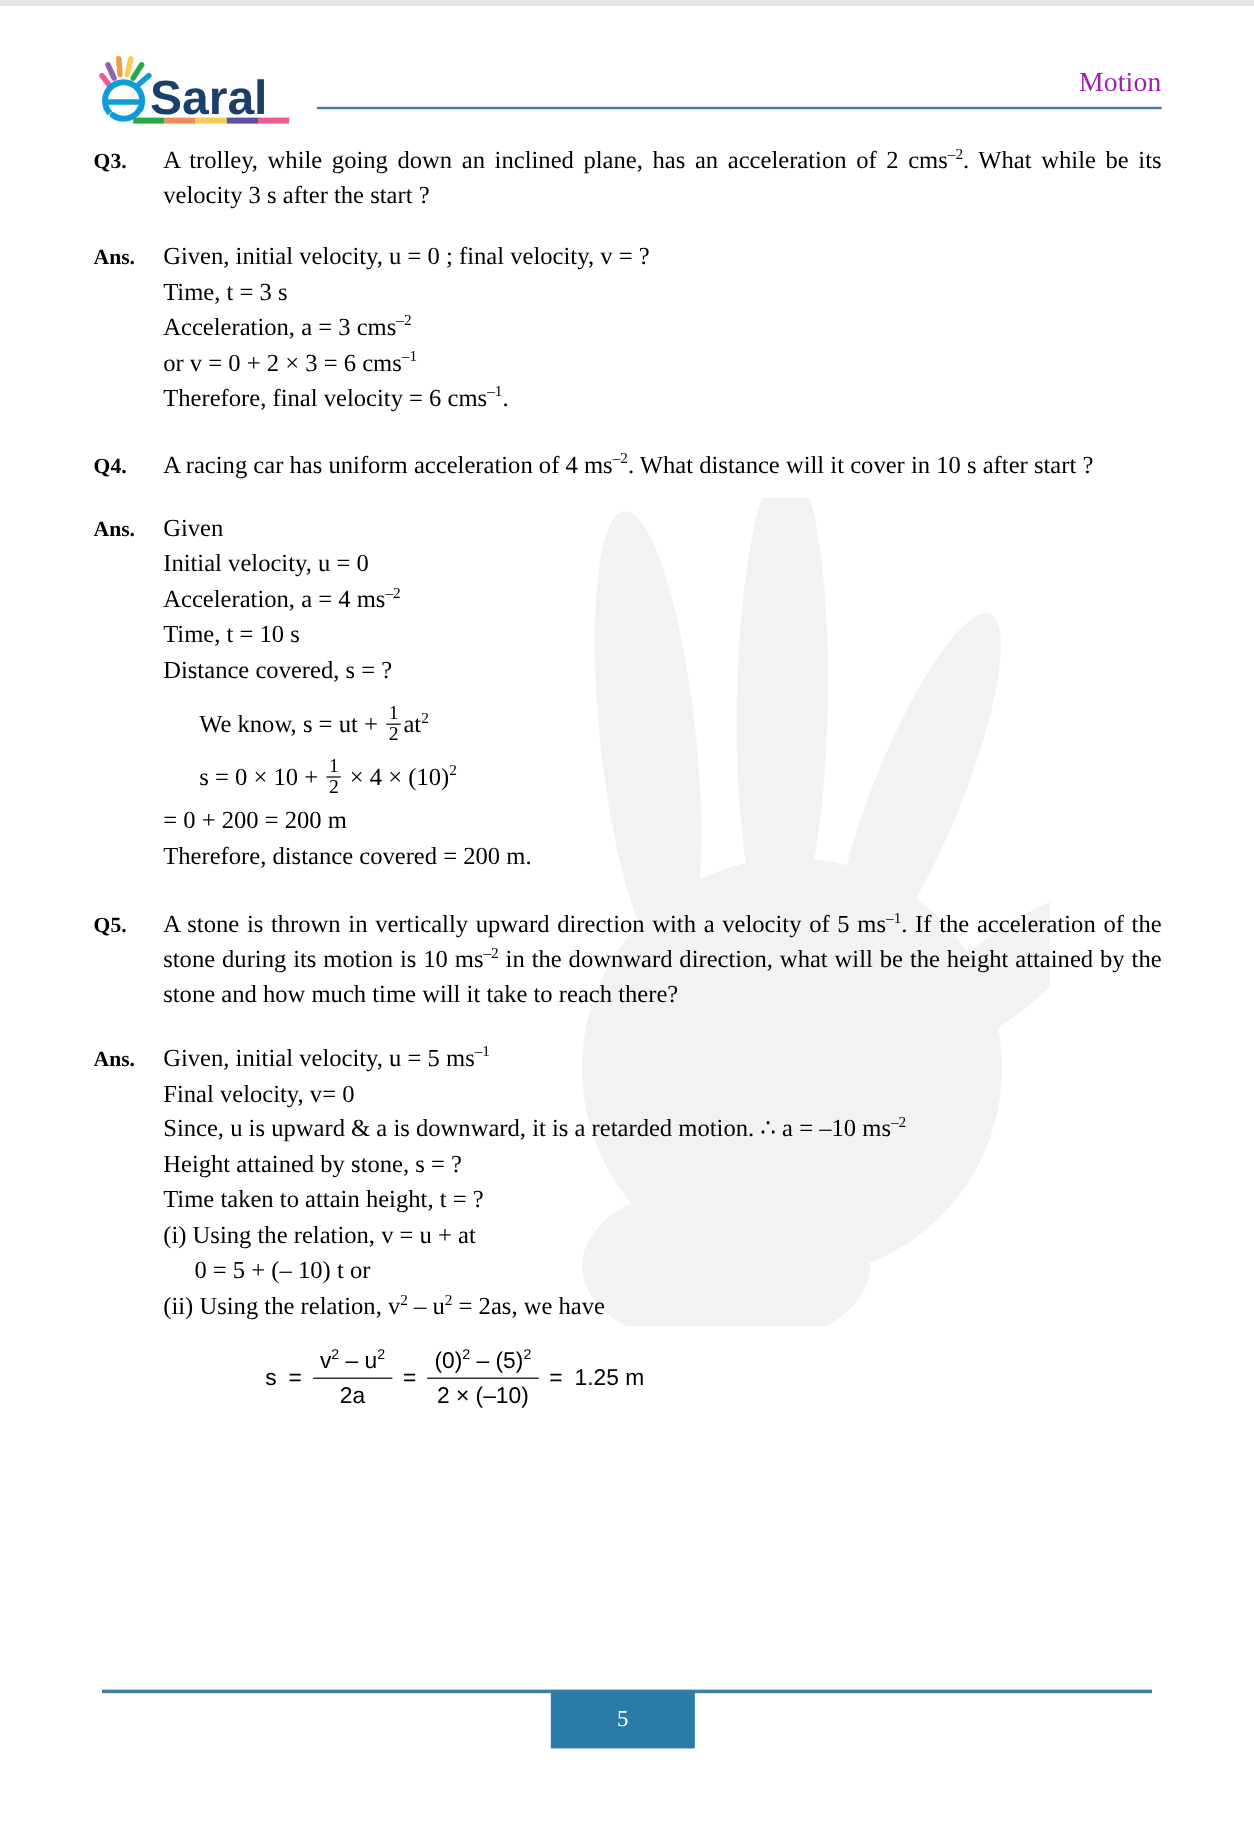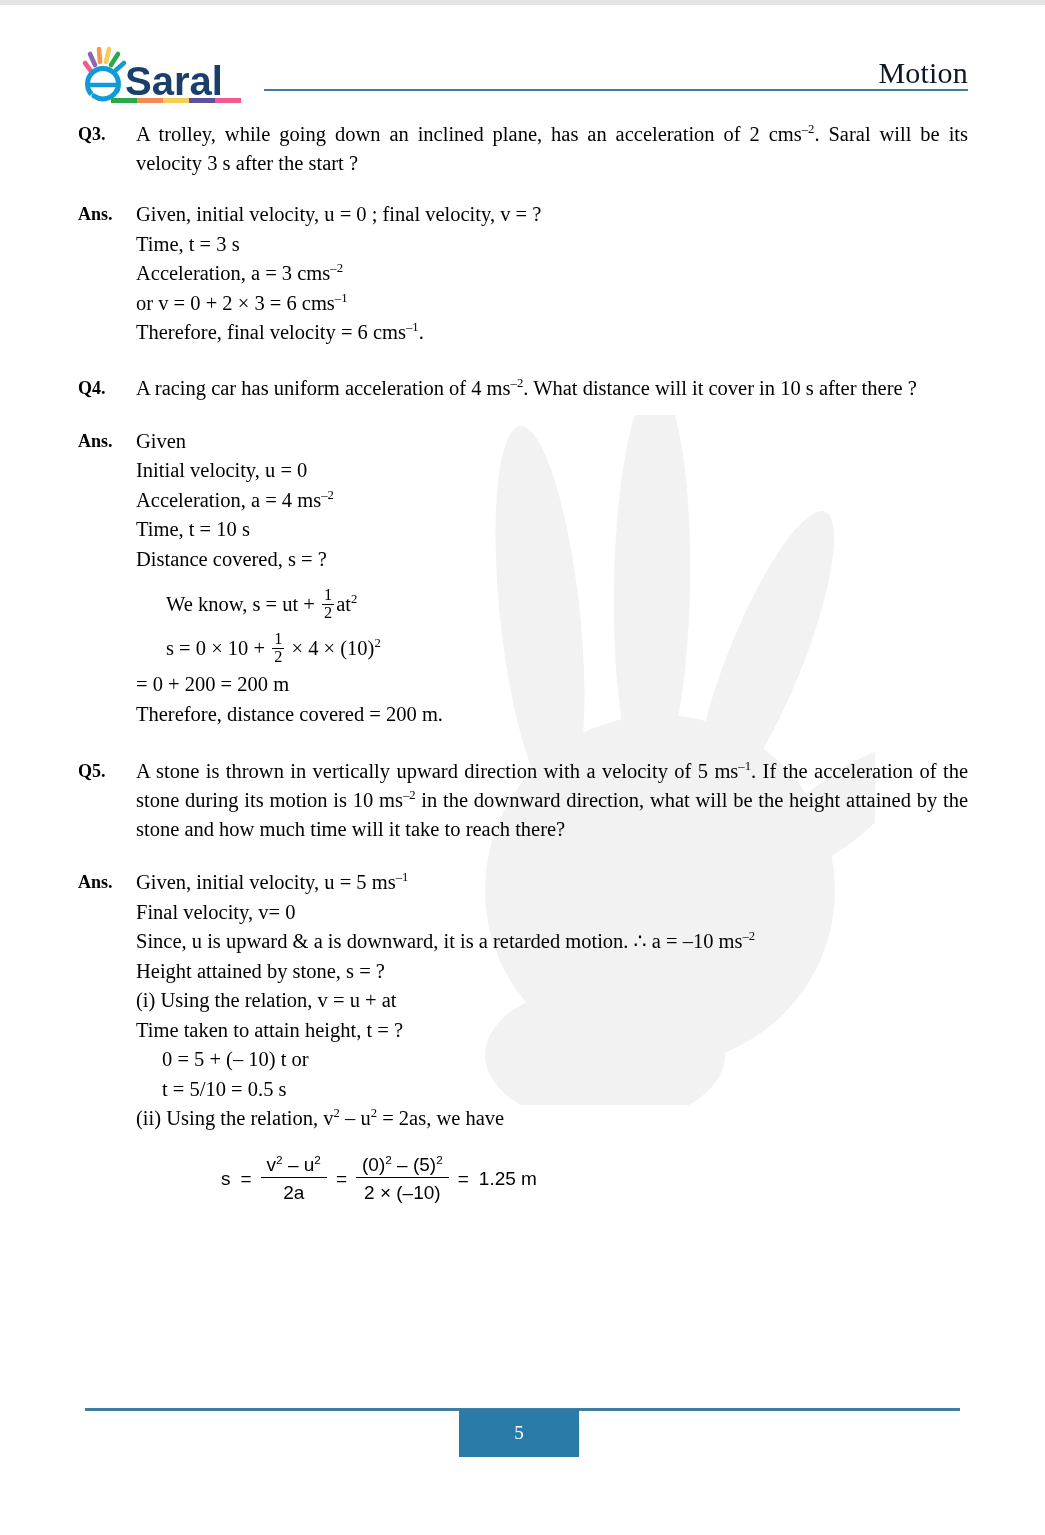--- a/index.html
+++ b/index.html
@@ -53,23 +53,23 @@
     position: absolute;
     left: 0; top: 2px;
     width: 165px;
     height: 58px;
     text-align: right;
   }
   .logo-svg { display: block; }
   .header-title {
     position: absolute;
     right: 0; top: 12px;
-    font-size: 30px;
+    font-size: 23px;
     font-family: "Liberation Serif", "DejaVu Serif", serif;
-    color: #0f172a;
+    color: #a21caf;
     letter-spacing: .2px;
   }
   .header-rule {
     position: absolute;
     left: 186px;
     right: 0;
     top: 45px;
     height: 2px;
     background: #3e7fa0;
   }
@@ -235,21 +235,21 @@
     <div class="header-title">Motion</div>
     <div class="header-rule"></div>
   </div>
 
   <div class="content">
 
     <div class="qa-block">
       <div class="qrow">
         <div class="qlabel">Q3.</div>
         <div class="qtext">
-          <span>A trolley, while going down an inclined plane, has an acceleration of 2 cms</span><sup>–2</sup><span>. Saral will be</span>
+          <span>A trolley, while going down an inclined plane, has an acceleration of 2 cms</span><sup>–2</sup><span>. What while be</span>
           <span>its velocity 3 s after the start ?</span>
         </div>
       </div>
 
       <div class="gap-q"></div>
 
       <div class="qrow">
         <div class="qlabel">Ans.</div>
         <div class="ans-lines">
           <div class="ln">Given, initial velocity, u = 0 ; final velocity, v = ?</div>
@@ -261,21 +261,21 @@
       </div>
     </div>
 
     <div class="gap-a" style="height:26px"></div>
 
     <div class="qa-block">
       <div class="qrow">
         <div class="qlabel">Q4.</div>
         <div class="qtext">
           <span>A racing car has uniform acceleration of 4 ms</span><sup>–2</sup><span>. What distance will it cover in 10 s after</span>
-          <span>there ?</span>
+          <span>start ?</span>
         </div>
       </div>
 
       <div class="gap-q" style="height:24px"></div>
 
       <div class="qrow">
         <div class="qlabel">Ans.</div>
         <div class="ans-lines">
           <div class="ln">Given</div>
           <div class="ln">Initial velocity, u = 0</div>
@@ -311,24 +311,23 @@
 
       <div class="gap-q" style="height:24px"></div>
 
       <div class="qrow">
         <div class="qlabel">Ans.</div>
         <div class="ans-lines">
           <div class="ln"><span>Given, initial velocity, u = 5 ms</span><sup>–1</sup></div>
           <div class="ln">Final velocity, v= 0</div>
           <div class="ln"><span>Since, u is upward &amp; a is downward, it is a retarded motion. ∴ a = –10 ms</span><sup>–2</sup></div>
           <div class="ln">Height attained by stone, s = ?</div>
+          <div class="ln">Time taken to attain height, t = ?</div>
           <div class="ln">(i) Using the relation, v = u + at</div>
-          <div class="ln">Time taken to attain height, t = ?</div>
           <div class="ln" style="padding-left:26px">0 = 5 + (– 10) t or</div>
-          <div class="ln" style="padding-left:26px">t = 5/10 = 0.5 s</div>
           <div class="ln">
             <span>(ii) Using the relation, v</span><sup>2</sup><span> – u</span><sup>2</sup><span> = 2as, we have</span>
           </div>
 
           <div class="eqn-wrap">
             <span class="tok">s</span>
             <span class="tok">=</span>
             <span class="eqn-frac">
               <span class="num"><span>v</span><sup>2</sup><span> – u</span><sup>2</sup></span>
               <span class="den">2a</span>

